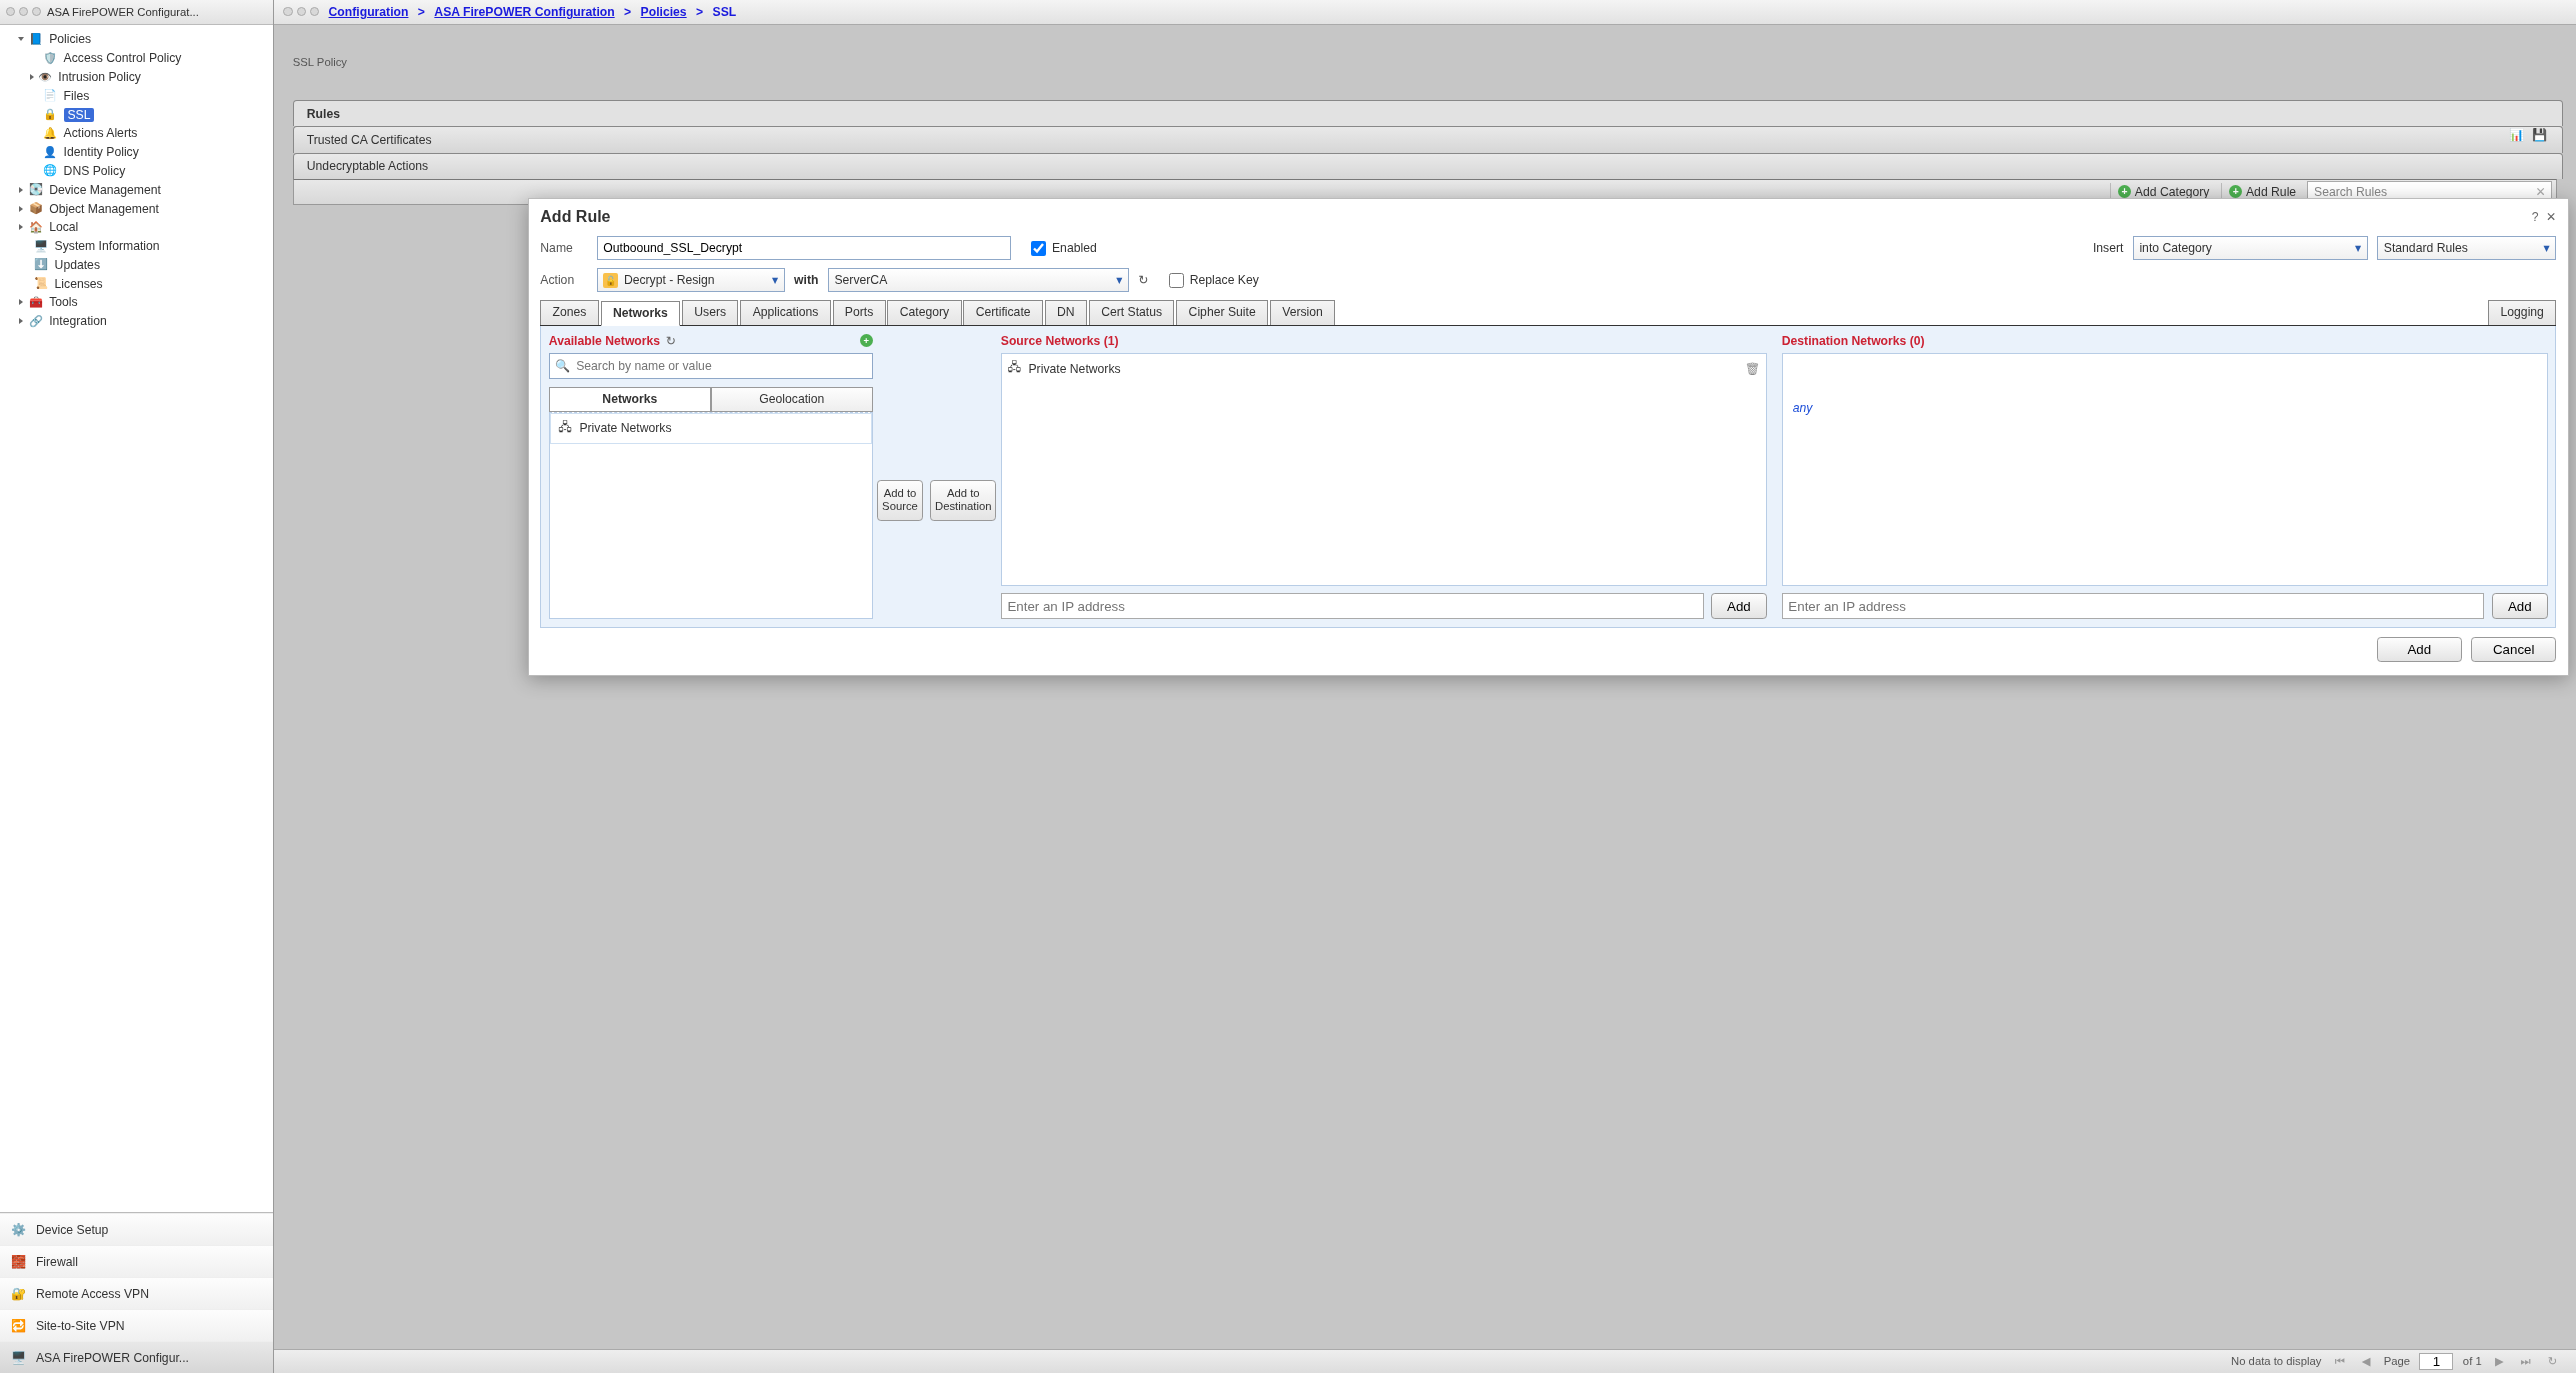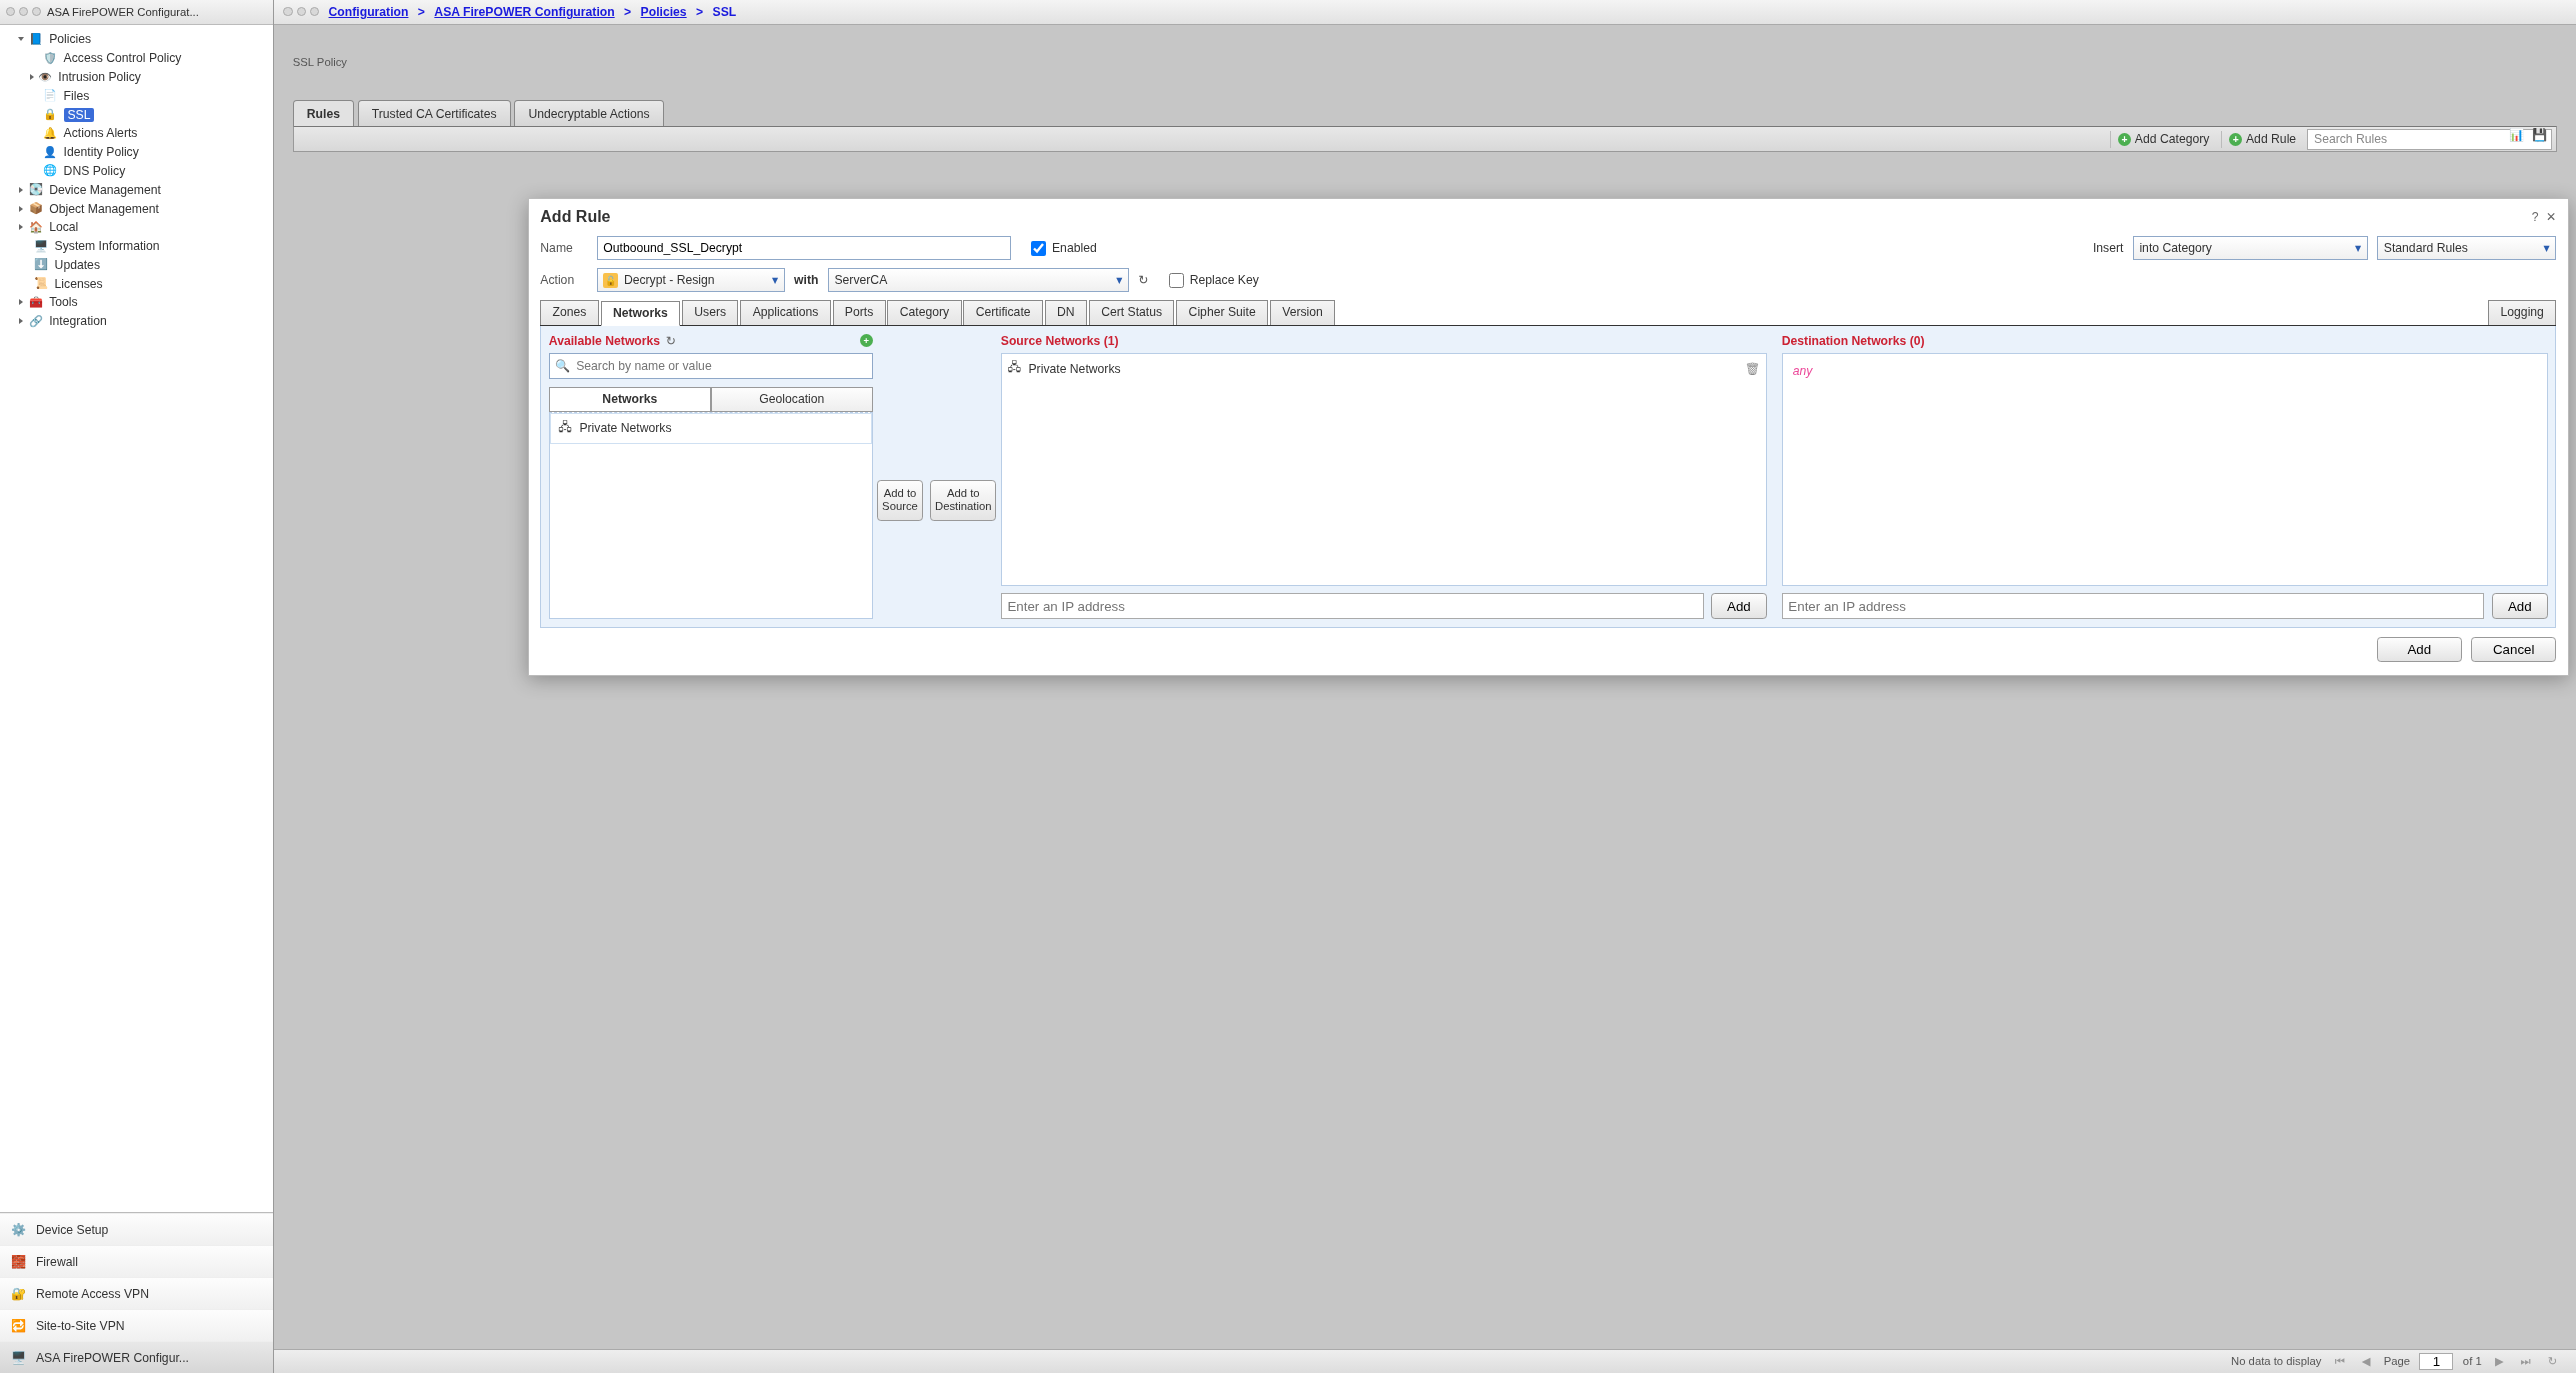--- a/index.html
+++ b/index.html
@@ -28,21 +28,21 @@
   .crumb-bar { height:24.5px; display:flex; align-items:center; padding:0 9.4px; gap:9.4px; background:linear-gradient(#f4f4f4,#e2e2e2); border-bottom:0.9px solid #aaa;}
   .crumb-bar a { color:#1a1add; text-decoration:underline; font-weight:bold; font-size:12.2px;}
   .crumb-bar .sep { color:#1a1add; font-weight:bold;}
   .crumb-bar .last { color:#1a1add; font-weight:bold;}
   .content { flex:1; position:relative; overflow:hidden;}
   .page { position:absolute; inset:9.4px; background:#c6c6c6;}
   .page-head { padding:17px 9.4px 3.8px 9.4px;}
   .page-head h1 { font-size:22.6px; font-weight:600; color:#333;}
   .page-head .sub { font-size:11.3px; color:#555; margin-top:5.6px;}
   .top-icons { position:absolute; right:19px; top:94px; display:flex; gap:7.5px;}
-  .policy-tabs { display:flex; margin:28px 0 0 9.4px;}
+  .policy-tabs { display:flex; margin:28px 0 0 9.4px;flex-direction:column;}
   .ptab { border:0.9px solid #888; border-bottom:none; background:linear-gradient(#e9e9e9,#d6d6d6); padding:5.6px 13px; margin-right:3.8px; border-radius:3.8px 3.8px 0 0; cursor:pointer; font-size:12.2px;}
   .ptab.active { background:#e2e2e2; font-weight:bold;}
   .toolbar { height:26px; border:0.9px solid #999; border-top:1.9px solid #777; background:linear-gradient(#e8e8e8,#d8d8d8); margin:0 9.4px; display:flex; align-items:center; justify-content:flex-end; padding:0 3.8px; gap:3.8px;}
   .tbtn { display:flex; align-items:center; gap:3.8px; padding:1.9px 7.5px; cursor:pointer; border-left:0.9px solid #bbb;}
   .tbtn .plus { width:13px;height:13px;border-radius:50%;background:#4caf50;color:#fff;display:flex;align-items:center;justify-content:center;font-size:10.3px;font-weight:bold;}
   .search-rules { width:245px; height:21px; border:0.9px solid #aaa; background:#fff; display:flex; align-items:center; padding:0 5.6px; color:#888; justify-content:space-between;}
   .pager { height:24.5px; background:linear-gradient(#eee,#ddd); border-top:0.9px solid #aaa; display:flex; align-items:center; justify-content:flex-end; gap:9.4px; padding:0 15px; position:absolute; bottom:0; left:0; right:0; font-size:11.3px; color:#555;}
   .pager .pbtn { color:#999; padding:0 3.8px; cursor:pointer;}
   .pager input { width:34px; text-align:center; border:0.9px solid #aaa; height:17px;}
 
@@ -75,21 +75,21 @@
   .searchbox input { border:none; outline:none; flex:1; font-size:12.2px;}
   .subtabs { display:flex; margin-top:7.5px;}
   .subtab { flex:1; text-align:center; border:0.9px solid #999; padding:4.7px 0; background:linear-gradient(#fdfdfd,#eee); cursor:pointer;}
   .subtab.active { font-weight:bold; background:#fff;}
   .listbox { border:0.9px solid #b8cde6; border-top:0.9px dashed #b8cde6; background:#fff; height:207px; overflow:auto;}
   .listbox .item { display:flex; align-items:center; gap:7.5px; padding:3.8px 7.5px; border:0.9px solid #cfe0f2;}
   .mid-btn { width:94px; padding:5.6px 3.8px; text-align:center; background:linear-gradient(#fdfdfd,#e4e4e4); border:0.9px solid #999; border-radius:3.8px; cursor:pointer; font-size:11.3px; line-height:1.2;}
   .netlist { flex:1; border:0.9px solid #b8cde6; background:#fff; min-height:226px;}
   .netlist .nitem { display:flex; align-items:center; padding:3.8px 5.6px; gap:7.5px;}
   .netlist .nitem .del { margin-left:auto; color:#888; cursor:pointer;}
-  .netlist .placeholder { color:#ec4899; font-style:italic; padding:10px;}
+  .netlist .placeholder { color:#1d4ed8; font-style:italic; padding:10px;margin-top:37px;}
   .addrow { display:flex; gap:7.5px; margin-top:7.5px;}
   .addrow input { flex:1; height:26px; border:0.9px solid #aaa; padding:0 5.6px;}
   .btn { padding:3.8px 15px; background:linear-gradient(#fdfdfd,#e4e4e4); border:0.9px solid #999; border-radius:3.8px; cursor:pointer;}
   .dlg-foot { display:flex; justify-content:flex-end; gap:9.4px; margin-top:9.4px;}
 </style>
 </head>
 <body>
 
 <div class="app">
   <div class="sidebar">

